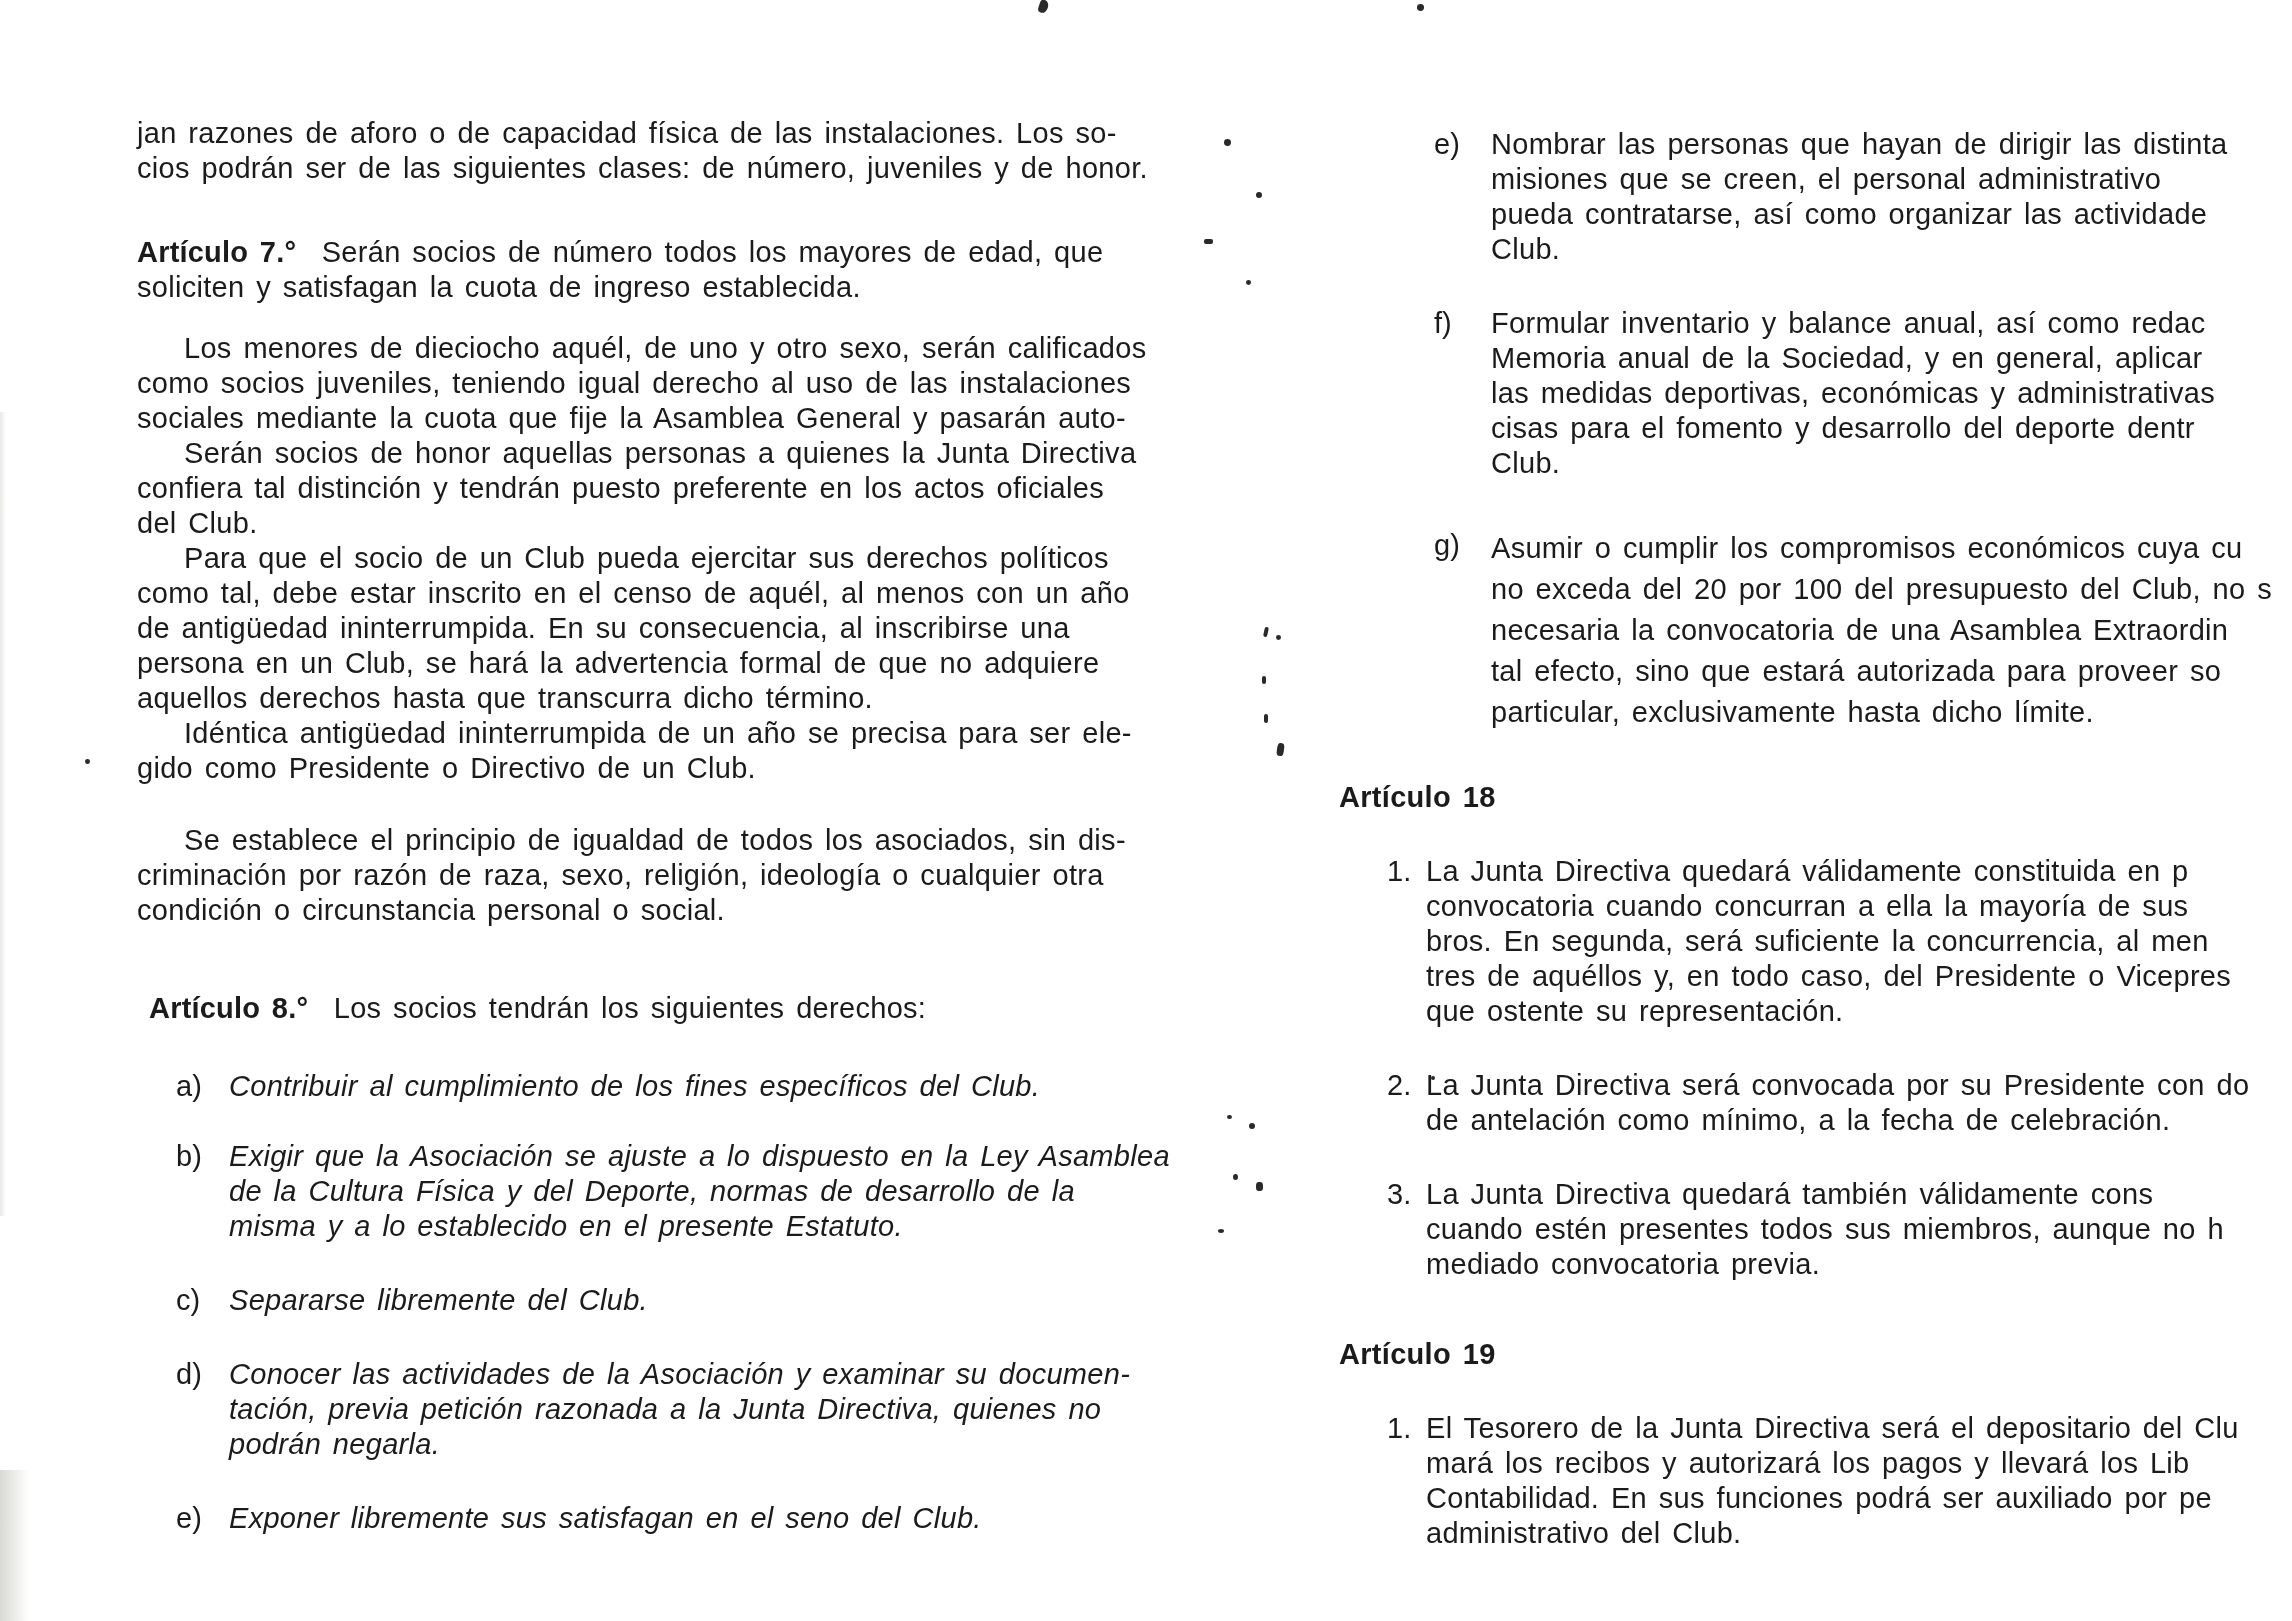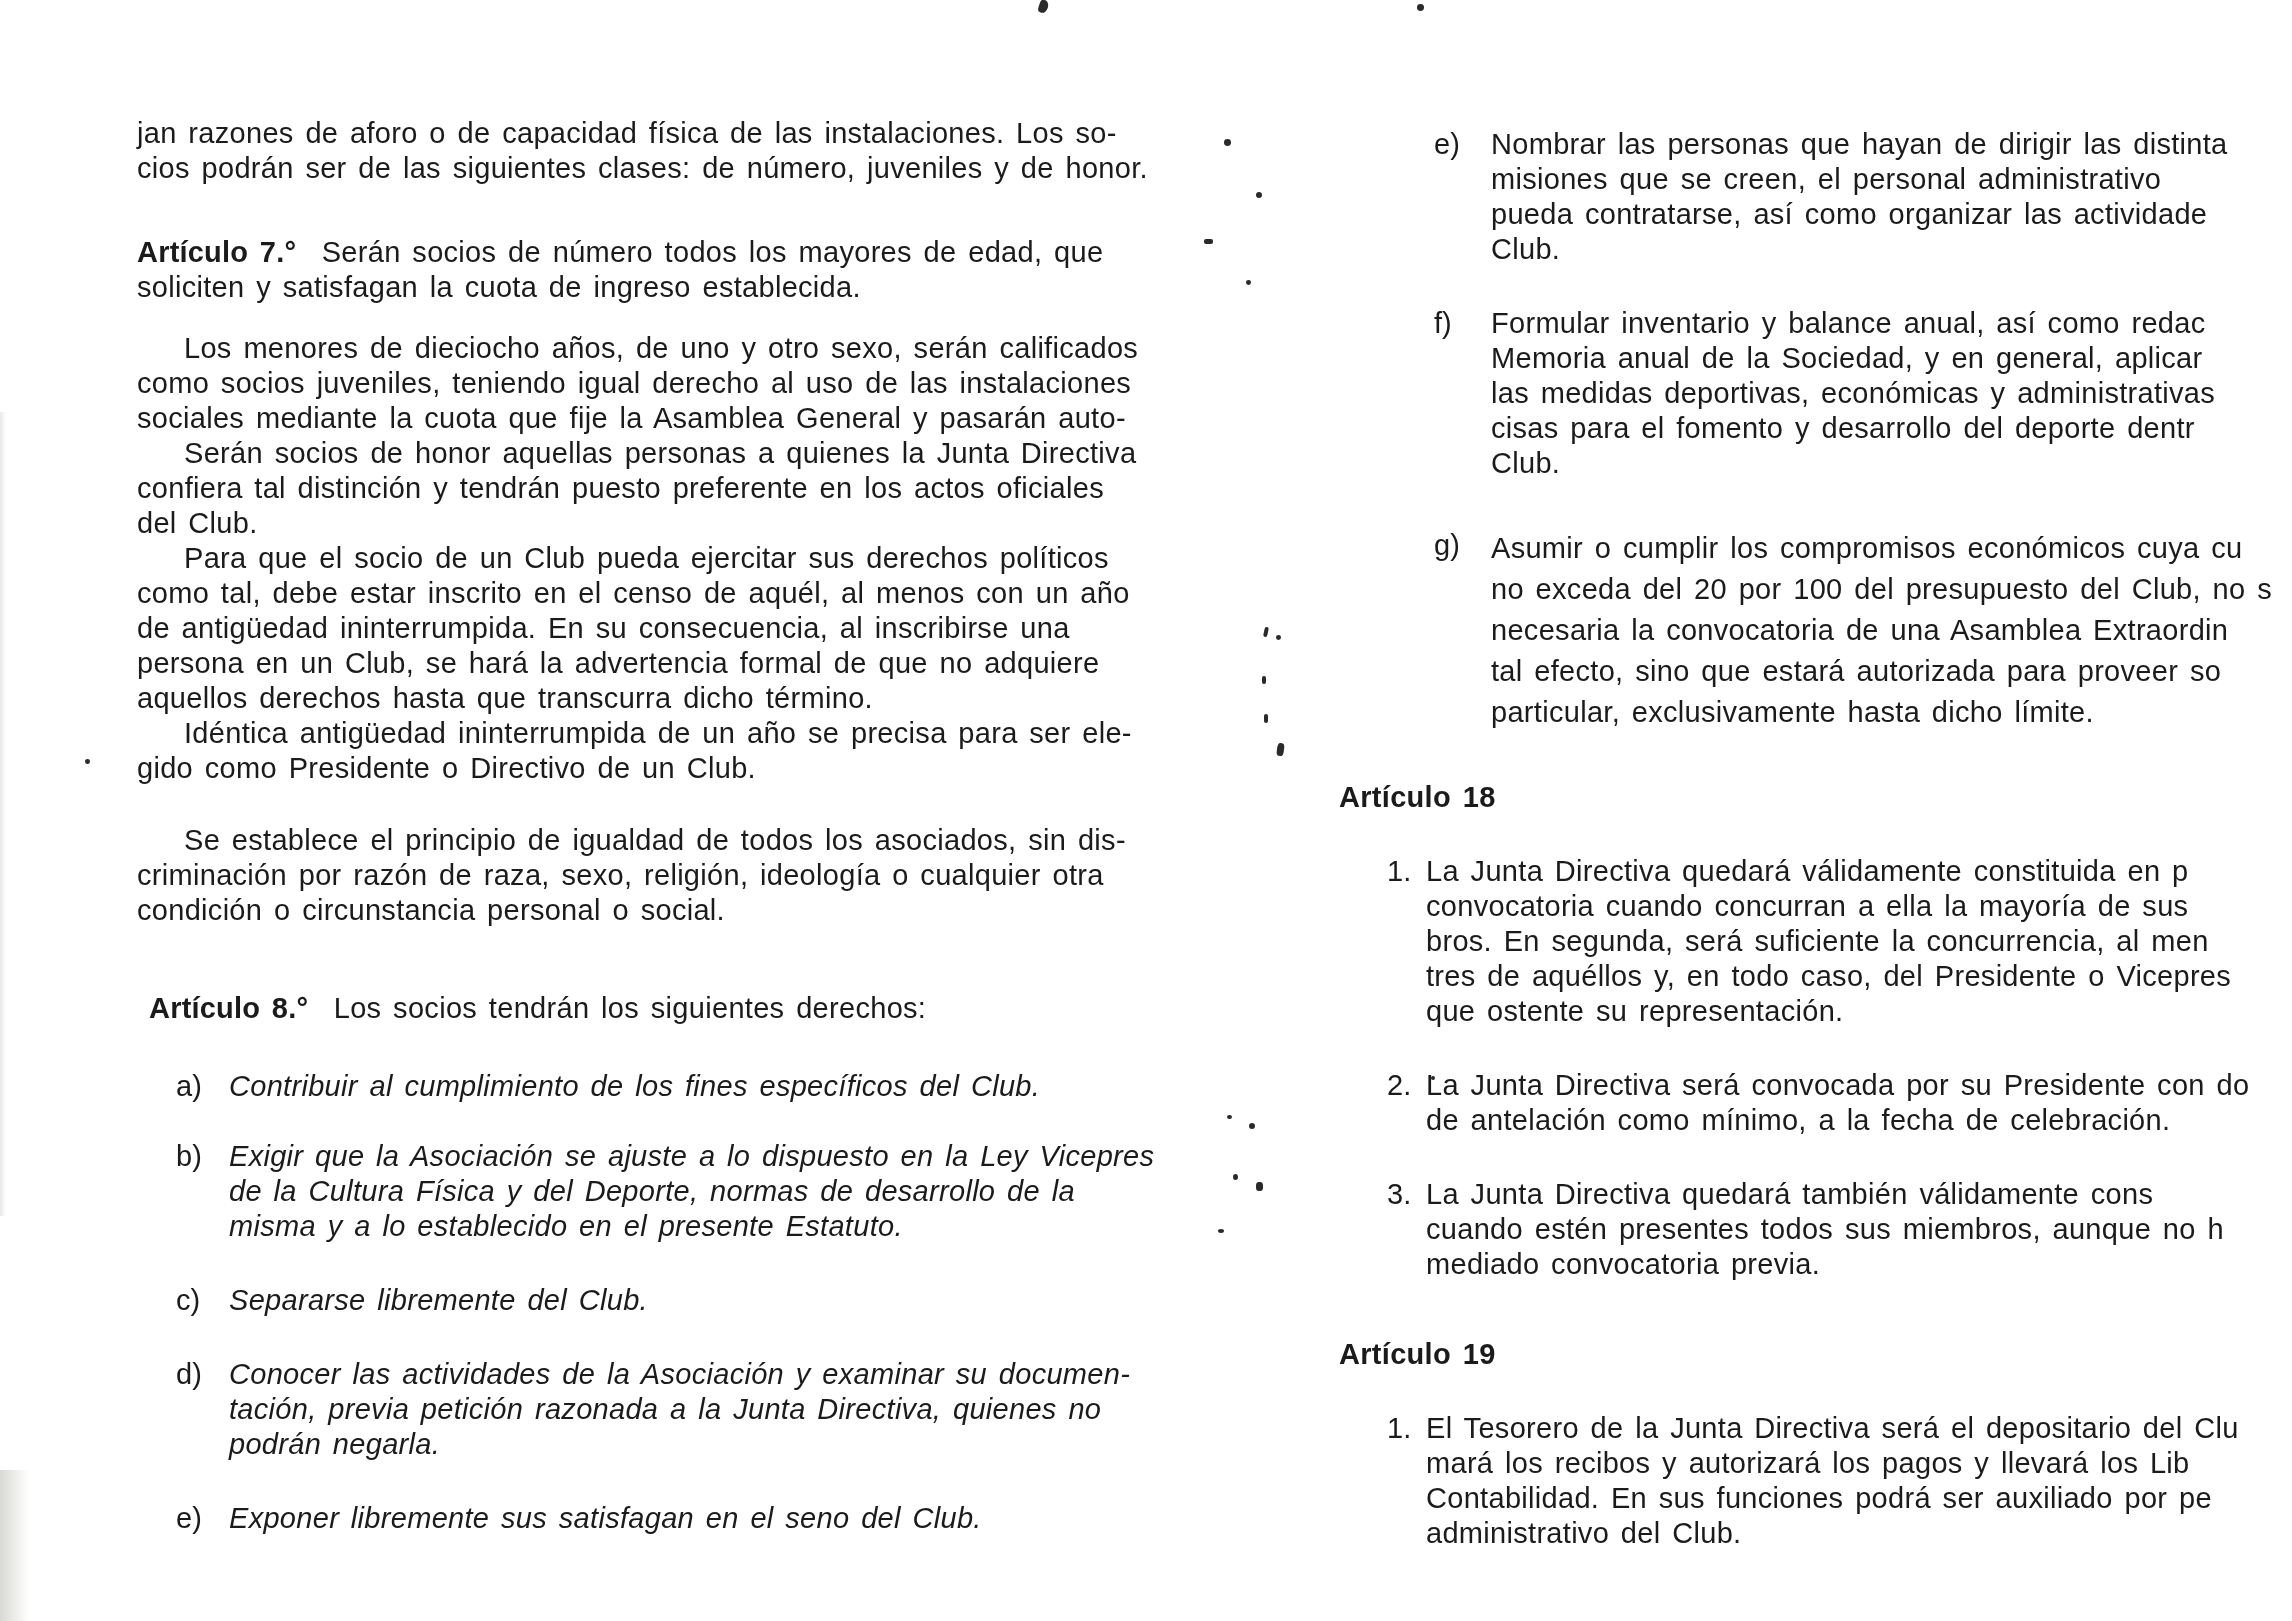--- a/index.html
+++ b/index.html
@@ -53,21 +53,21 @@
 <div class="col col-left">
     <div class="block para">
       <div class="line">jan razones de aforo o de capacidad física de las instalaciones. Los so-</div>
       <div class="line">cios podrán ser de las siguientes clases: de número, juveniles y de honor.</div>
     </div>
     <div class="block para" style="margin-top: 49px;">
       <div class="line"><span class="lead">Artículo 7.°</span>Serán socios de número todos los mayores de edad, que</div>
       <div class="line">soliciten y satisfagan la cuota de ingreso establecida.</div>
     </div>
     <div class="block para indent" style="margin-top: 25.5px;">
-      <div class="line">Los menores de dieciocho años, de uno y otro sexo, serán calificados</div>
+      <div class="line">Los menores de dieciocho aquél, de uno y otro sexo, serán calificados</div>
       <div class="line">como socios juveniles, teniendo igual derecho al uso de las instalaciones</div>
       <div class="line">sociales mediante la cuota que fije la Asamblea General y pasarán auto-</div>
     </div>
     <div class="block para indent">
       <div class="line">Serán socios de honor aquellas personas a quienes la Junta Directiva</div>
       <div class="line">confiera tal distinción y tendrán puesto preferente en los actos oficiales</div>
       <div class="line">del Club.</div>
     </div>
     <div class="block para indent">
       <div class="line">Para que el socio de un Club pueda ejercitar sus derechos políticos</div>
@@ -87,21 +87,21 @@
     </div>
     <div class="block para" style="margin-top: 63px; margin-left: 12px;">
       <div class="line"><span class="lead">Artículo 8.°</span>Los socios tendrán los siguientes derechos:</div>
     </div>
     <div class="block item item item-letter" style="margin-top: 43px;">
       <span class="label">a)</span>
       <div class="line text">Contribuir al cumplimiento de los fines específicos del Club.</div>
     </div>
     <div class="block item item item-letter" style="margin-top: 35px;">
       <span class="label">b)</span>
-      <div class="line text">Exigir que la Asociación se ajuste a lo dispuesto en la Ley Vicepres</div>
+      <div class="line text">Exigir que la Asociación se ajuste a lo dispuesto en la Ley Asamblea</div>
       <div class="line text">de la Cultura Física y del Deporte, normas de desarrollo de la</div>
       <div class="line text">misma y a lo establecido en el presente Estatuto.</div>
     </div>
     <div class="block item item item-letter" style="margin-top: 39px;">
       <span class="label">c)</span>
       <div class="line text">Separarse libremente del Club.</div>
     </div>
     <div class="block item item item-letter" style="margin-top: 39px;">
       <span class="label">d)</span>
       <div class="line text">Conocer las actividades de la Asociación y examinar su documen-</div>

